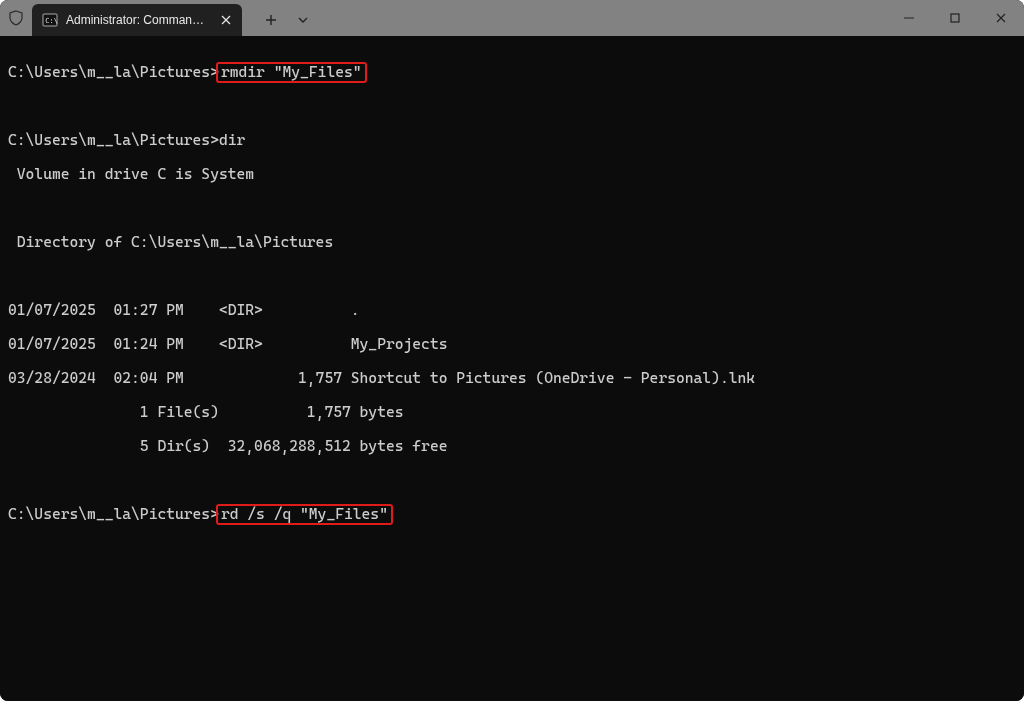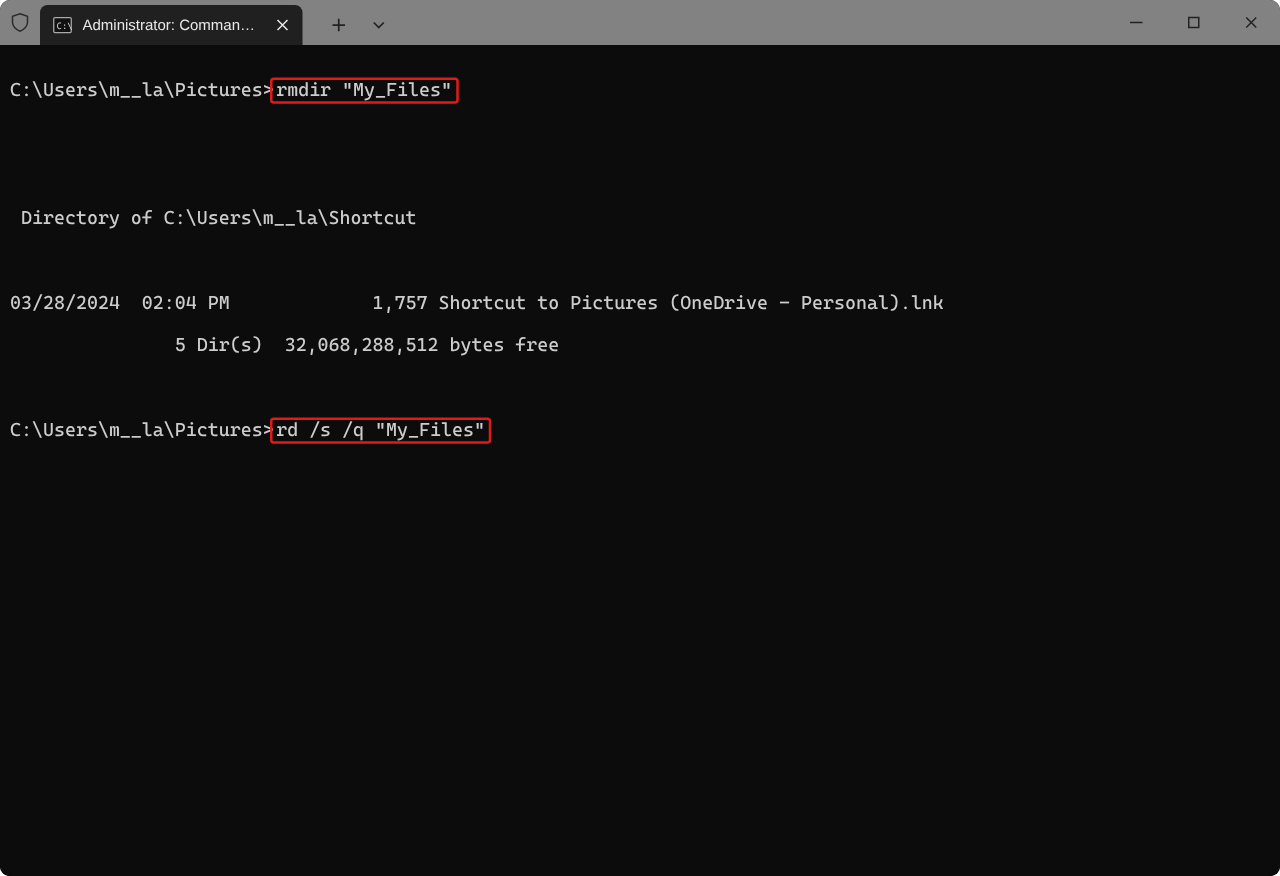--- a/index.html
+++ b/index.html
@@ -137,24 +137,29 @@
       <div class="win-btn close">
         <svg width="12" height="12" viewBox="0 0 12 12">
             <path d="M2 2 L10 10 M10 2 L2 10" stroke="#222" stroke-width="1.2"></path>
           </svg>
       </div>
     </div>
   </div>
 
   <div class="terminal"><span class="line"><span>C:\Users\m__la\Pictures&gt;</span><span class="hl"><span>rmdir "My_Files"</span></span></span>
 <span class="line"> </span>
+<span class="line"><span>C:\Users\m__la\Pictures&gt;</span><span>dir</span></span>
+<span class="line"> Volume in drive C is System</span>
 <span class="line"> </span>
-<span class="line"> Directory of C:\Users\m__la\Shortcut</span>
+<span class="line"> Directory of C:\Users\m__la\Pictures</span>
 <span class="line"> </span>
+<span class="line">01/07/2025  01:27 PM    &lt;DIR&gt;          .</span>
+<span class="line">01/07/2025  01:24 PM    &lt;DIR&gt;          My_Projects</span>
 <span class="line">03/28/2024  02:04 PM             1,757 Shortcut to Pictures (OneDrive - Personal).lnk</span>
+<span class="line">               1 File(s)          1,757 bytes</span>
 <span class="line">               5 Dir(s)  32,068,288,512 bytes free</span>
 <span class="line"> </span>
 <span class="line"><span>C:\Users\m__la\Pictures&gt;</span><span class="hl"><span>rd /s /q "My_Files"</span></span></span>
 <span class="line"> </span>
 
 </div>
 
 </div>
 
 </body></html>

